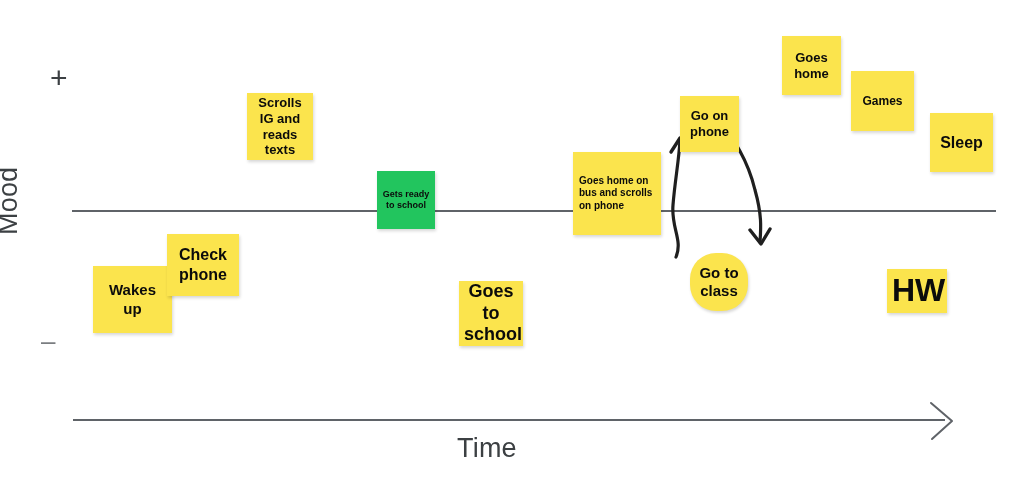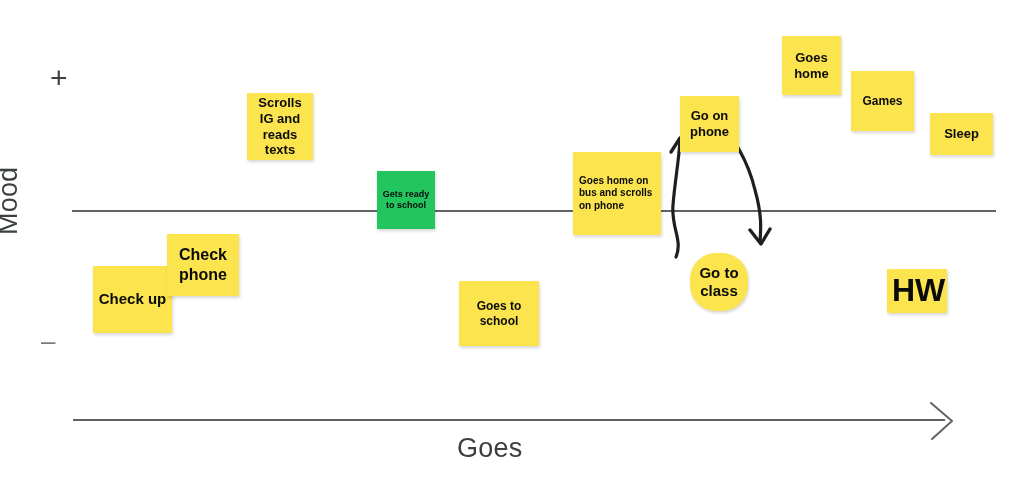--- a/index.html
+++ b/index.html
@@ -112,68 +112,68 @@
 <div id="canvas">
 
   <div class="axis-line" id="mood-axis-line"></div>
   <div class="axis-line" id="time-axis-line"></div>
 
   <svg id="time-arrowhead" width="28" height="40" viewBox="0 0 28 40">
     <path d="M3 2 L24 20 L4 38" fill="none" stroke="#5f6368" stroke-width="2" stroke-linecap="round" stroke-linejoin="round"></path>
   </svg>
 
   <div class="axis-label" id="mood-axis-label">Mood</div>
-  <div class="axis-label" id="time-axis-label">Goes</div>
+  <div class="axis-label" id="time-axis-label">Time</div>
 
   <div class="polarity" id="mood-plus">+</div>
   <div class="polarity" id="mood-minus">–</div>
 
   <svg id="arrow-layer" viewBox="0 0 1024 481">
     <g>
       <path d="M676 257 C 683 240, 671 228, 673 205 C 675 180, 679 160, 680 140" fill="none" stroke="#1f1f1f" stroke-width="3.2" stroke-linecap="round" stroke-linejoin="round"></path>
       <path d="M671 152 L680 138 L690 150" fill="none" stroke="#1f1f1f" stroke-width="3.4" stroke-linecap="round" stroke-linejoin="round"></path>
     </g>
     <g>
       <path d="M718 118 C 733 138, 748 160, 755 190 C 762 215, 761 228, 760 242" fill="none" stroke="#1f1f1f" stroke-width="3.2" stroke-linecap="round" stroke-linejoin="round"></path>
       <path d="M750 230 L761 244 L770 229" fill="none" stroke="#1f1f1f" stroke-width="3.4" stroke-linecap="round" stroke-linejoin="round"></path>
     </g>
   </svg>
 
   <div id="notes-layer">
       <div class="note" style="left: 93px; top: 266px; width: 79px; height: 67px; font-size: 15px; background: rgb(251, 228, 77);">
-        <span>Check up</span>
+        <span>Wakes up</span>
       </div>
       <div class="note" style="left: 167px; top: 186px; width: 72px; height: 62px; font-size: 16px; background: rgb(251, 228, 77); margin-top: 48px;">
         <span>Check phone</span>
       </div>
       <div class="note" style="left: 247px; top: 93px; width: 66px; height: 67px; font-size: 13px; background: rgb(251, 228, 77);">
         <span>Scrolls IG and reads texts</span>
       </div>
       <div class="note" style="left: 377px; top: 171px; width: 58px; height: 58px; font-size: 9px; background: #22c55e;">
         <span>Gets ready to school</span>
       </div>
-      <div class="note" style="left: 459px; top: 281px; width: 80px; height: 65px; font-size: 12px; background: rgb(251, 228, 77);">
+      <div class="note" style="left: 459px; top: 281px; width: 64px; height: 65px; font-size: 18px; background: rgb(251, 228, 77);">
         <span>Goes to school</span>
       </div>
       <div class="note" style="left: 573px; top: 152px; width: 88px; height: 83px; font-size: 10px; background: rgb(251, 228, 77); justify-content: flex-end; text-align: left; align-items: center; padding-left: 6px;">
         <span>Goes home on bus and scrolls on phone</span>
       </div>
       <div class="note" style="left: 680px; top: 72px; width: 59px; height: 56px; font-size: 13px; background: rgb(251, 228, 77); margin-top: 24px;">
         <span>Go on phone</span>
       </div>
       <div class="note" style="left: 690px; top: 253px; width: 58px; height: 58px; font-size: 15px; background: rgb(251, 228, 77); border-radius: 26px;">
         <span>Go to class</span>
       </div>
       <div class="note" style="left: 782px; top: 36px; width: 59px; height: 59px; font-size: 13px; background: rgb(251, 228, 77);">
         <span>Goes home</span>
       </div>
       <div class="note" style="left: 851px; top: 71px; width: 63px; height: 60px; font-size: 12px; background: rgb(251, 228, 77);">
         <span>Games</span>
       </div>
-      <div class="note" style="left: 930px; top: 113px; width: 63px; height: 42px; font-size: 13px; background: rgb(251, 228, 77);">
+      <div class="note" style="left: 930px; top: 113px; width: 63px; height: 59px; font-size: 16px; background: rgb(251, 228, 77);">
         <span>Sleep</span>
       </div>
       <div class="note" style="left: 887px; top: 237px; width: 60px; height: 44px; font-size: 32px; background: rgb(251, 228, 77); margin-top: 32px;">
         <span>HW</span>
       </div>
     </div>
 
 </div>
 
 </body></html>

